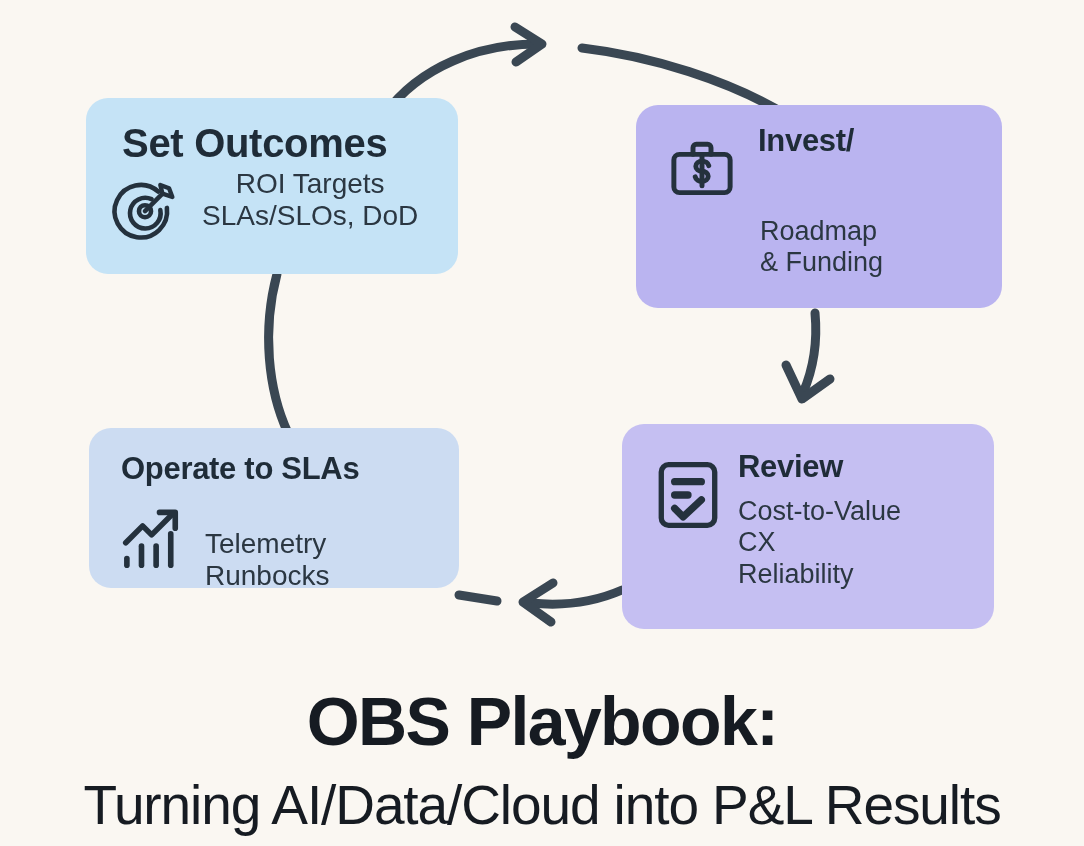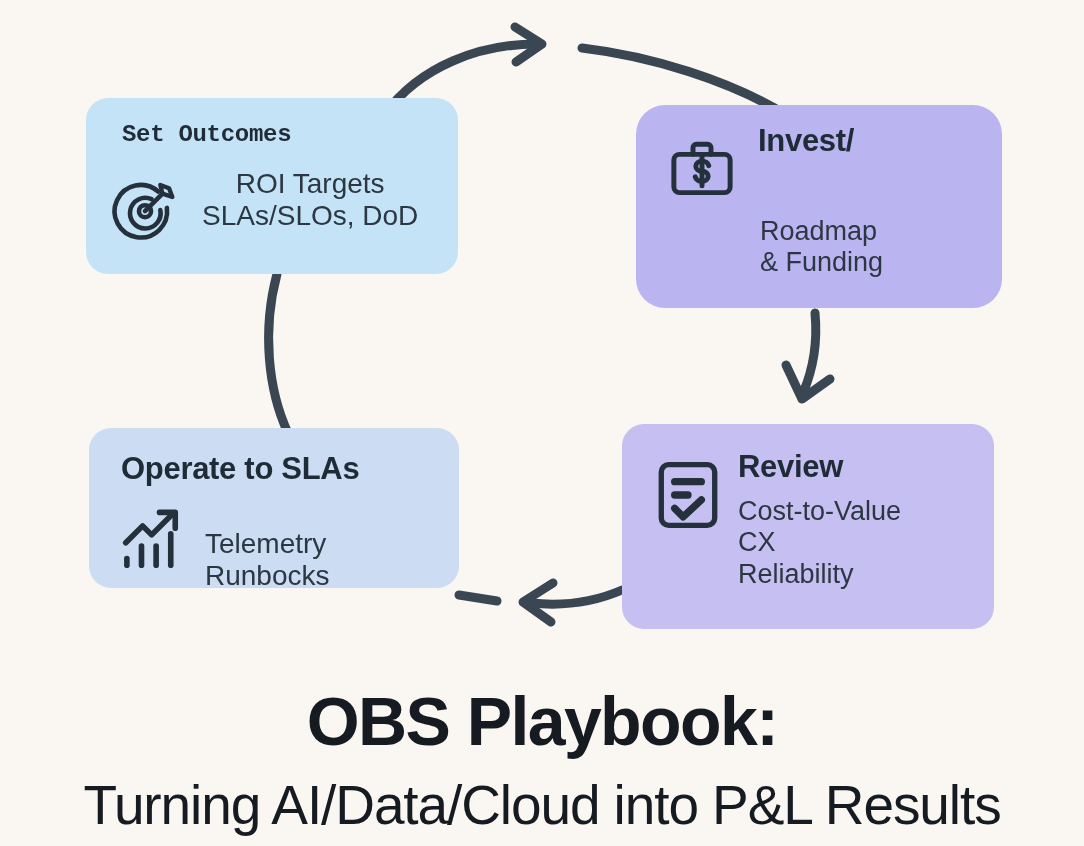--- a/index.html
+++ b/index.html
@@ -63,40 +63,38 @@
 
   
   #node-set-outcomes {
     left: 86px; top: 98px;
     width: 372px; height: 176px;
     background: #c5e3f6;
   }
   #node-set-outcomes .node-title {
     position: absolute;
     left: 36px; top: 24px;
-    font-size: 24px;
-    font-family: Liberation Mono, monospace;
+    font-size: 40px;
   }
   #node-set-outcomes .icon-wrap {
     left: 22px; top: 76px;
     width: 74px; height: 70px;
   }
   #node-set-outcomes .node-body {
     position: absolute;
     left: 116px; top: 70px;
     font-size: 28px;
     text-align: center;
   }
 
   
   #node-invest {
     left: 636px; top: 105px;
     width: 366px; height: 203px;
     background: #bab4f0;
-    border-radius: 29px;
   }
   #node-invest .icon-wrap {
     left: 30px; top: 28px;
     width: 72px; height: 72px;
   }
   #node-invest .node-title {
     position: absolute;
     left: 122px; top: 19px;
     font-size: 31px;
   }

